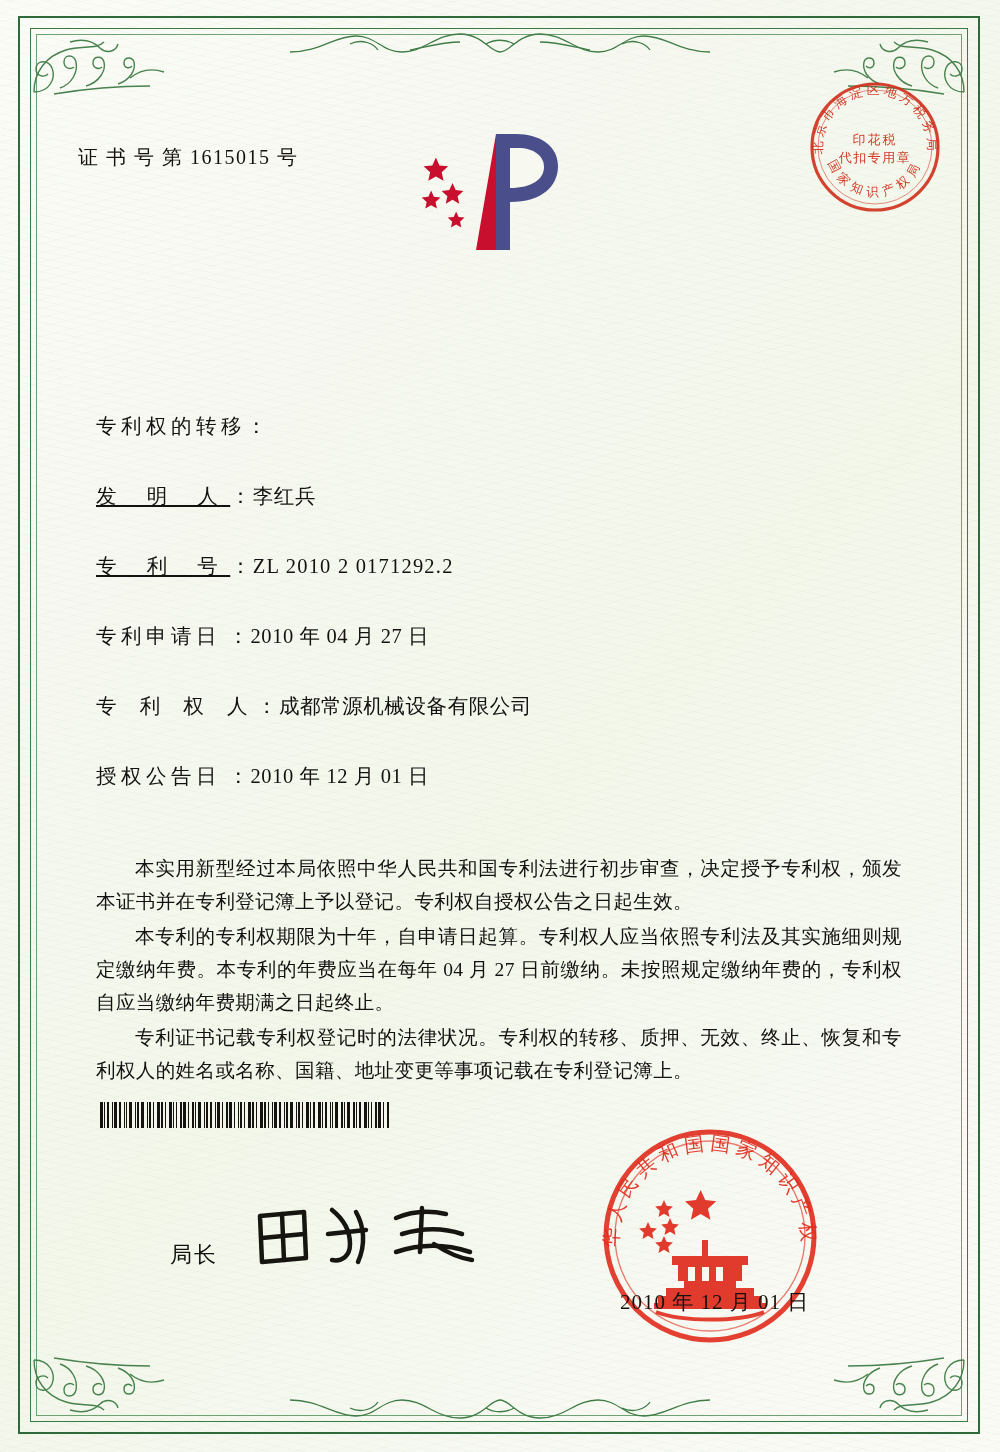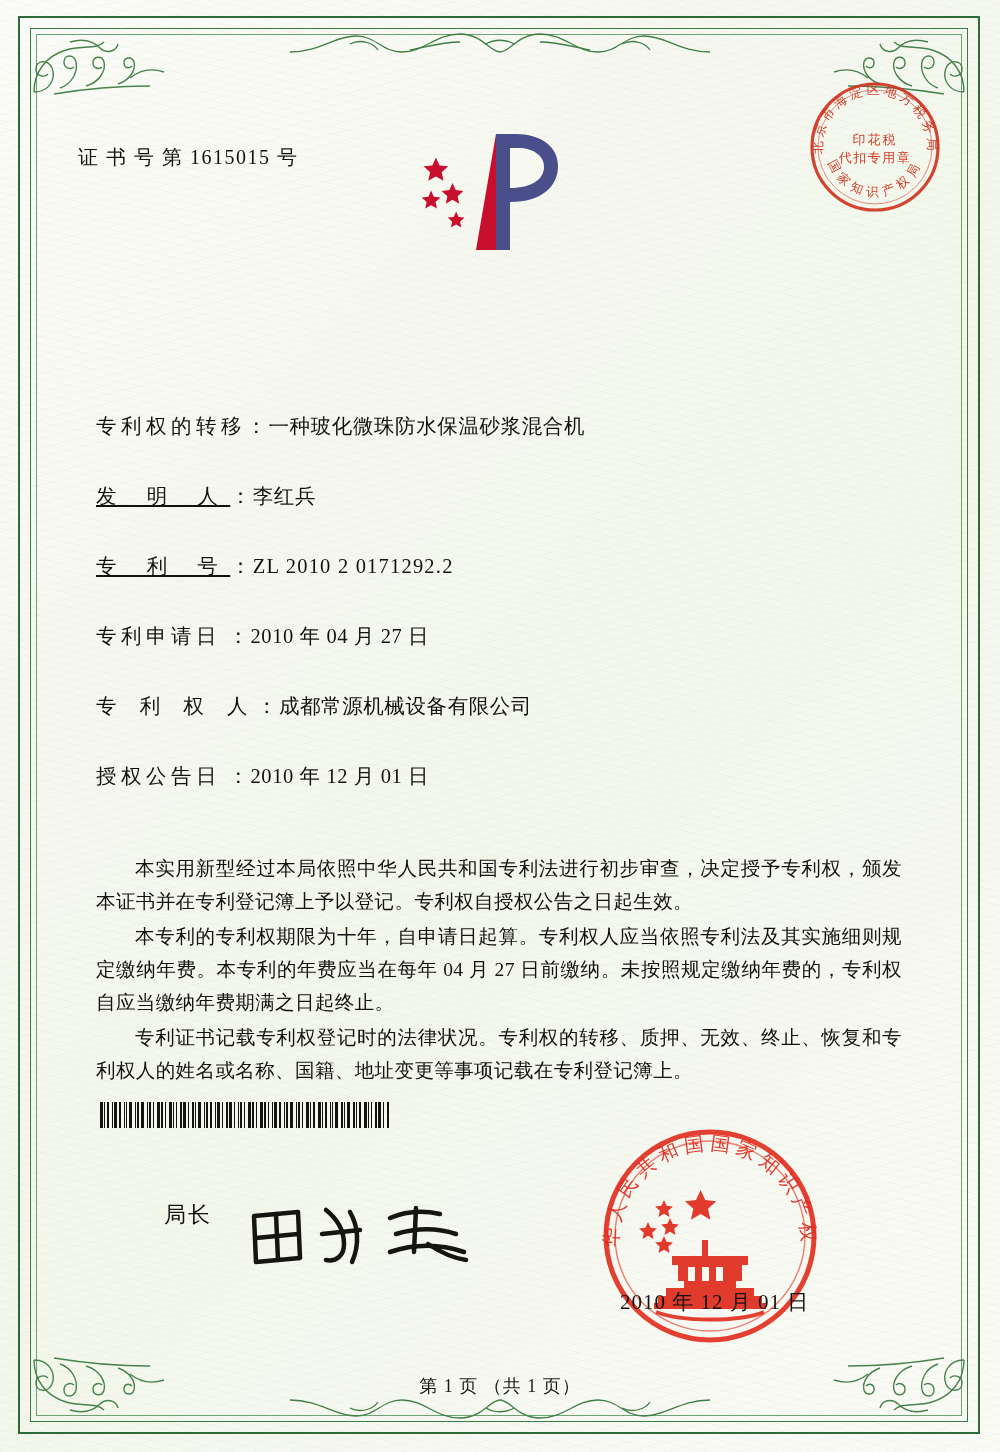--- a/index.html
+++ b/index.html
@@ -153,23 +153,23 @@
     align-items: stretch;
   }
   .barcode i {
     display: block;
     background: #15120f;
     height: 100%;
   }
 
   .signature-row {
     position: absolute;
-    left: 164px; top: 1200px;
+    left: 170px; top: 1200px;
     display: flex;
-    align-items: flex-start;
+    align-items: flex-end;
     gap: 10px;
   }
   .sig-label {
     font-size: 22px;
     letter-spacing: 2px;
     color: #141210;
     margin-right: 18px;
   }
   .sig-mark {
     width: 260px;
@@ -319,21 +319,20 @@
       <text x="75" y="72" font-size="13" fill="#d0321f" text-anchor="middle" font-family="'DejaVu Serif',serif" letter-spacing="2" opacity=".95">印花税</text>
       <text x="75" y="90" font-size="13" fill="#d0321f" text-anchor="middle" font-family="'DejaVu Serif',serif" letter-spacing="1.5" opacity=".95">代扣专用章</text>
     </svg>
   </div>
 
 
   <div class="fields">
     <div class="field">
       <span class="lbl sp4">专利权的转移</span>
         <span class="sep">：</span>
-        <span class="val">一种玻化微珠防水保温砂浆混合机</span>
     </div>
     <div class="field">
       <span class="lbl sp3">发 明 人</span>
         <span class="sep">：</span>
         <span class="val">李红兵</span>
     </div>
     <div class="field">
       <span class="lbl sp3">专 利 号</span>
         <span class="sep">：</span>
         <span class="val lat">ZL 2010 2 0171292.2</span>
@@ -563,15 +562,14 @@
         <rect x="92" y="145" width="7" height="14" fill="#f7f9f0"></rect>
         <rect x="106" y="145" width="7" height="14" fill="#f7f9f0"></rect>
         <rect x="120" y="145" width="7" height="14" fill="#f7f9f0"></rect>
       </g>
       <path d="M60 190 C86 200 142 200 168 190" stroke="#e02b1d" stroke-width="4" fill="none" opacity=".9"></path>
     </svg>
   </div>
 
   <div class="date-issued">2010 年 12 月 01 日</div>
 
-  <div class="footer">第 1 页 （共 1 页）</div>
 
 </div>
 
 </body></html>

